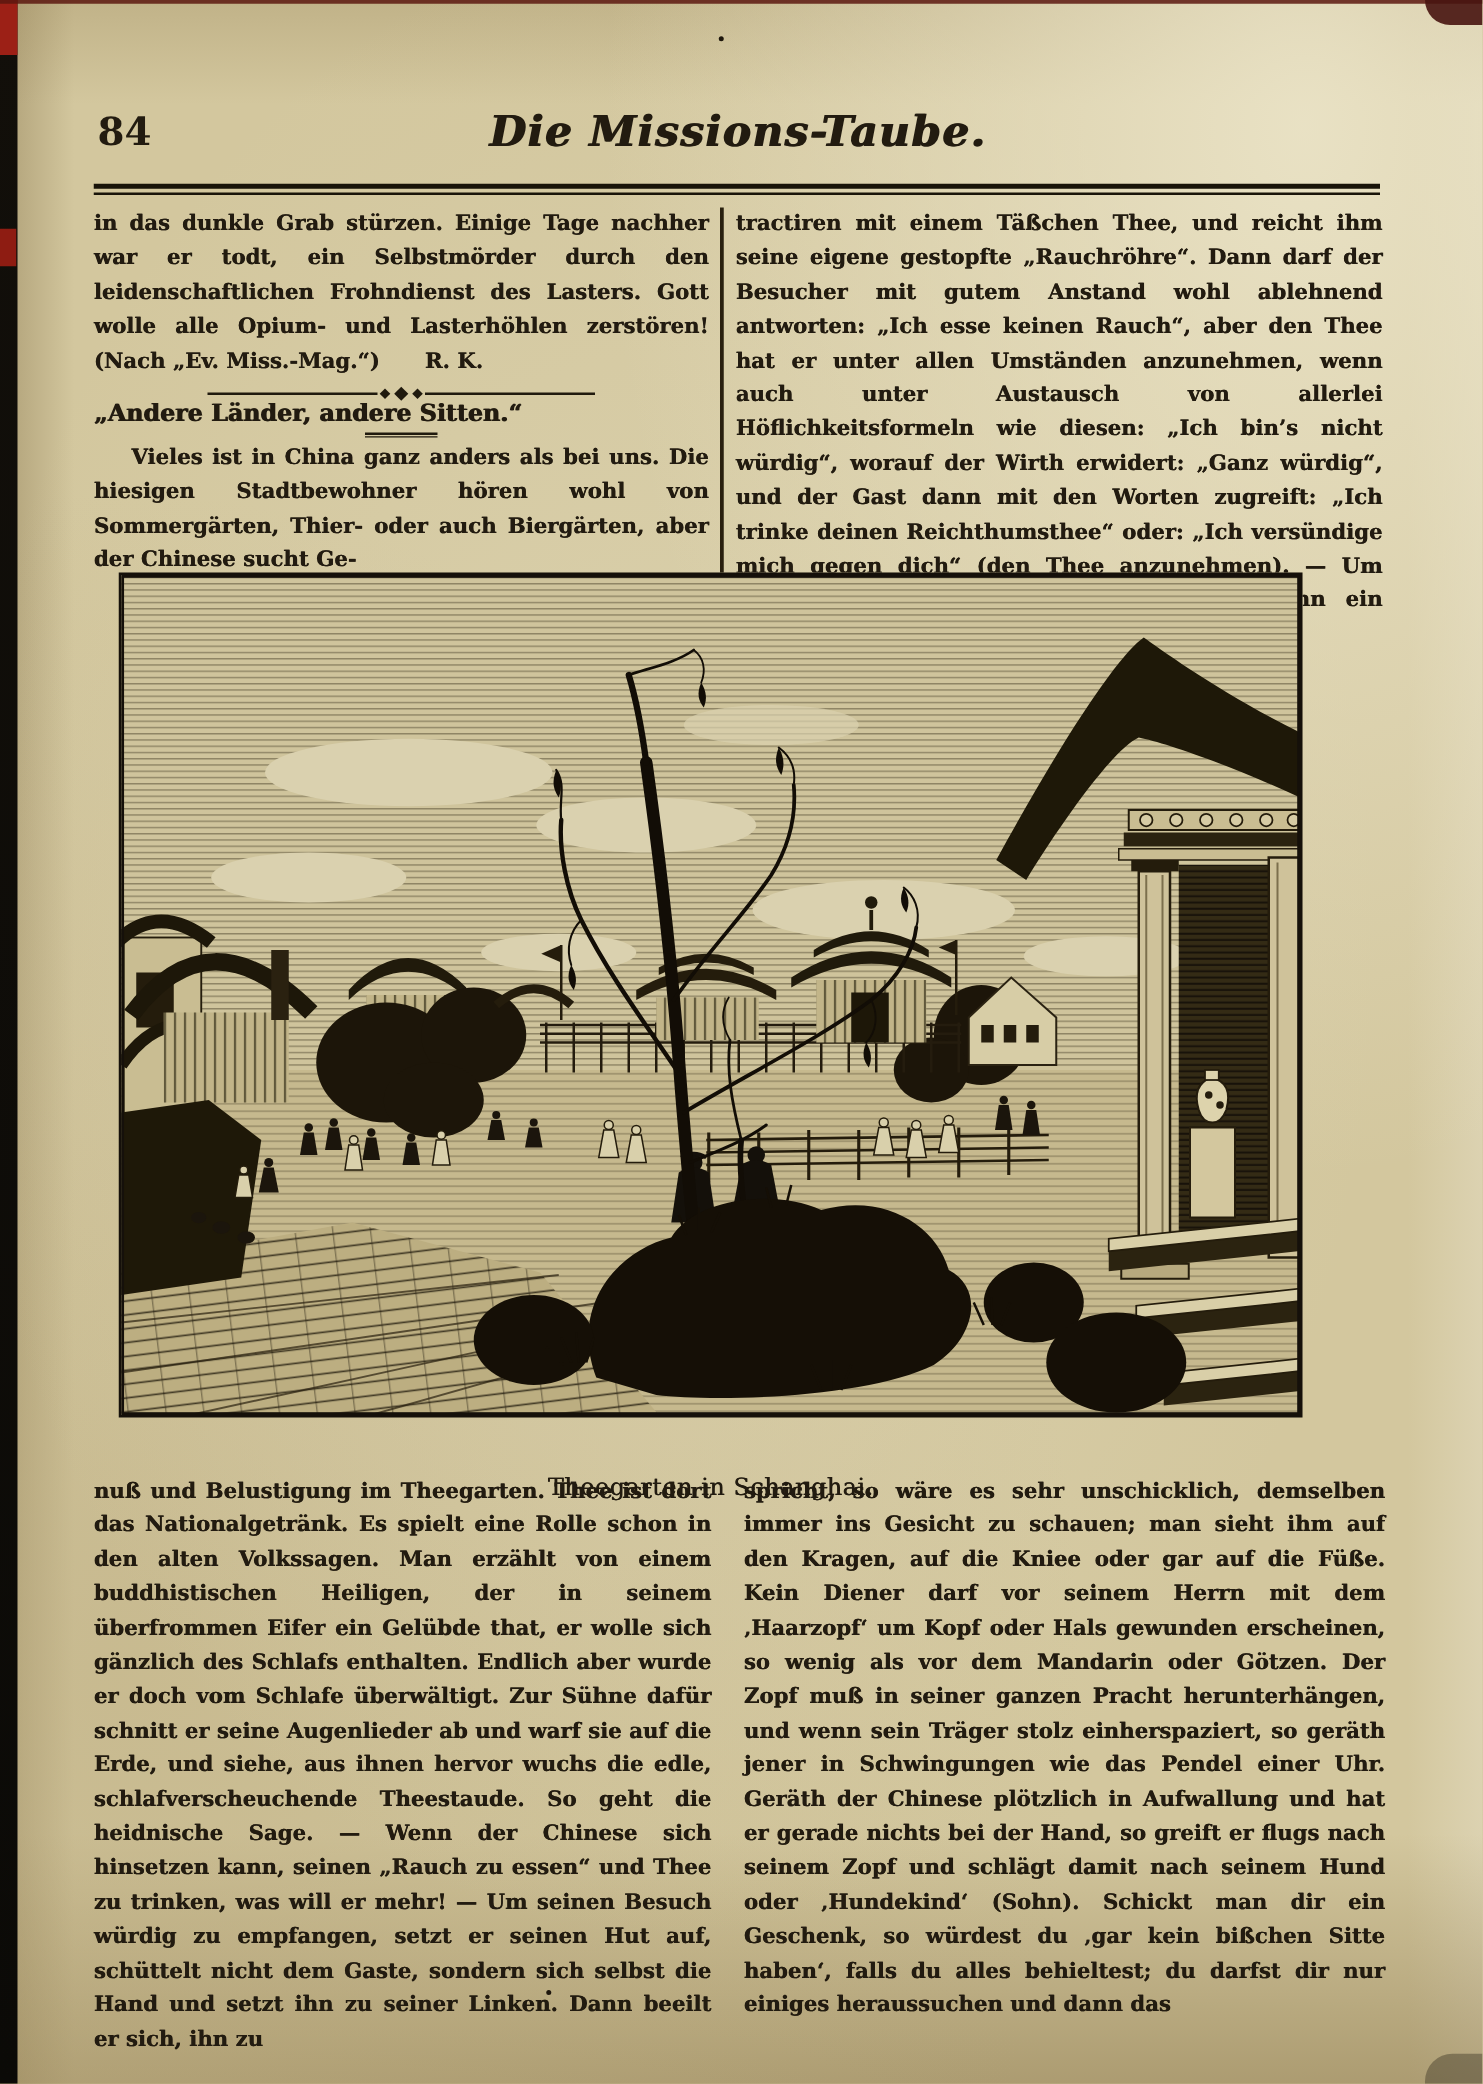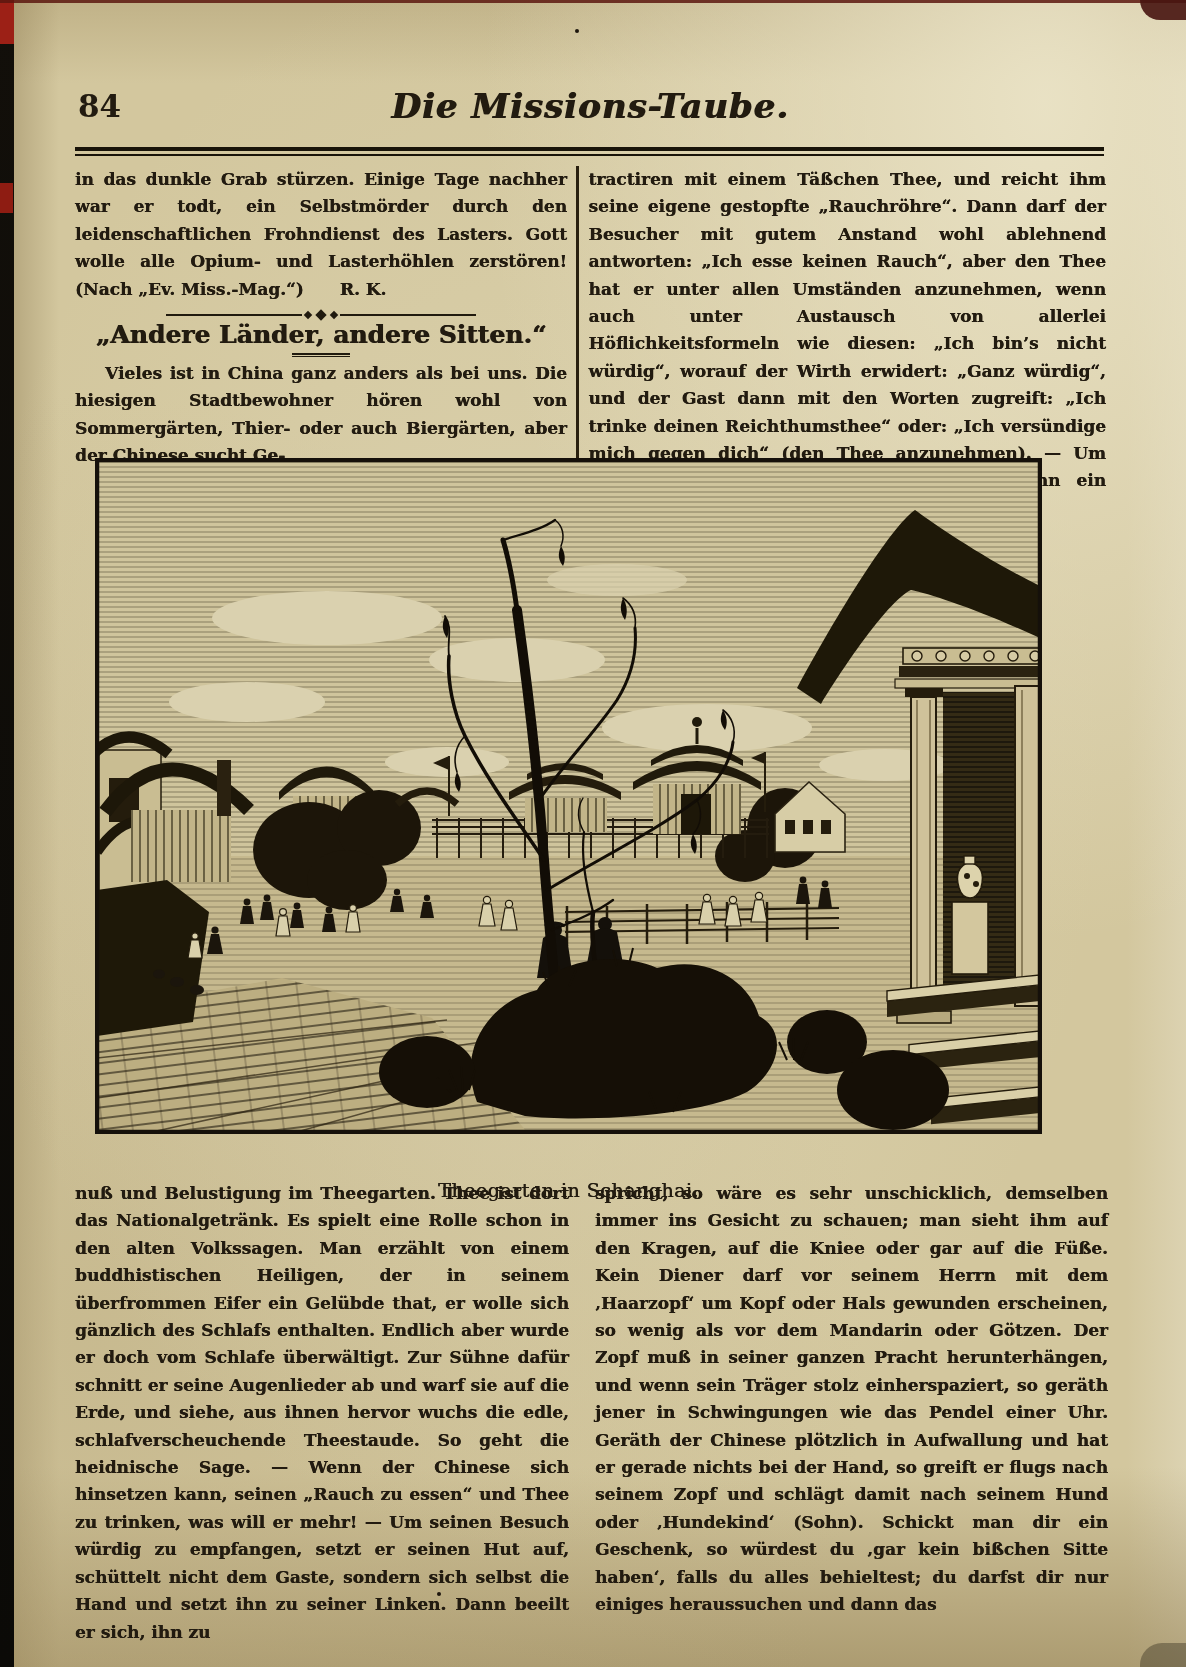--- a/index.html
+++ b/index.html
@@ -37,21 +37,21 @@
   .top-columns{left:75px;top:166px;width:1031px;display:flex;align-items:stretch;}
   .tc-left{width:492px;}
   .col-rule{width:2.5px;background:#29200f;margin-left:9px;margin-right:10px;}
   .tc-right{flex:1;}
   .sig{margin-left:36px;}
 
   .ornament{display:flex;align-items:center;width:310px;margin:7px auto 1px auto;height:9px;}
   .orn-line{flex:1;height:2px;background:#201a0e;}
   .orn-d{width:6px;height:6px;background:#201a0e;transform:rotate(45deg);margin:0 3px;}
   .orn-d-mid{width:8px;height:8px;}
-  .article-heading{font-size:25px;font-weight:bold;text-align:center;margin:1px 0 0 0;
+  .article-heading{font-size:19px;font-weight:bold;margin:1px 0 0 0;
     text-shadow:.8px 0 0 currentColor;}
   .article-subheading{font-size:17px;font-weight:bold;text-align:center;margin:1px 0 0 0;}
   .short-rule{width:58px;height:4px;box-sizing:border-box;margin:4px auto 3px auto;
     border-top:2.5px solid #201a0e;border-bottom:1.3px solid #201a0e;}
   .indent{text-indent:30px;}
 
   
   .figure-frame{left:95px;top:458px;width:947px;height:676px;border:2px solid #15100a;
     box-sizing:border-box;background:#cfc49c;}
   .figure-frame svg{display:block;width:100%;height:100%;}

